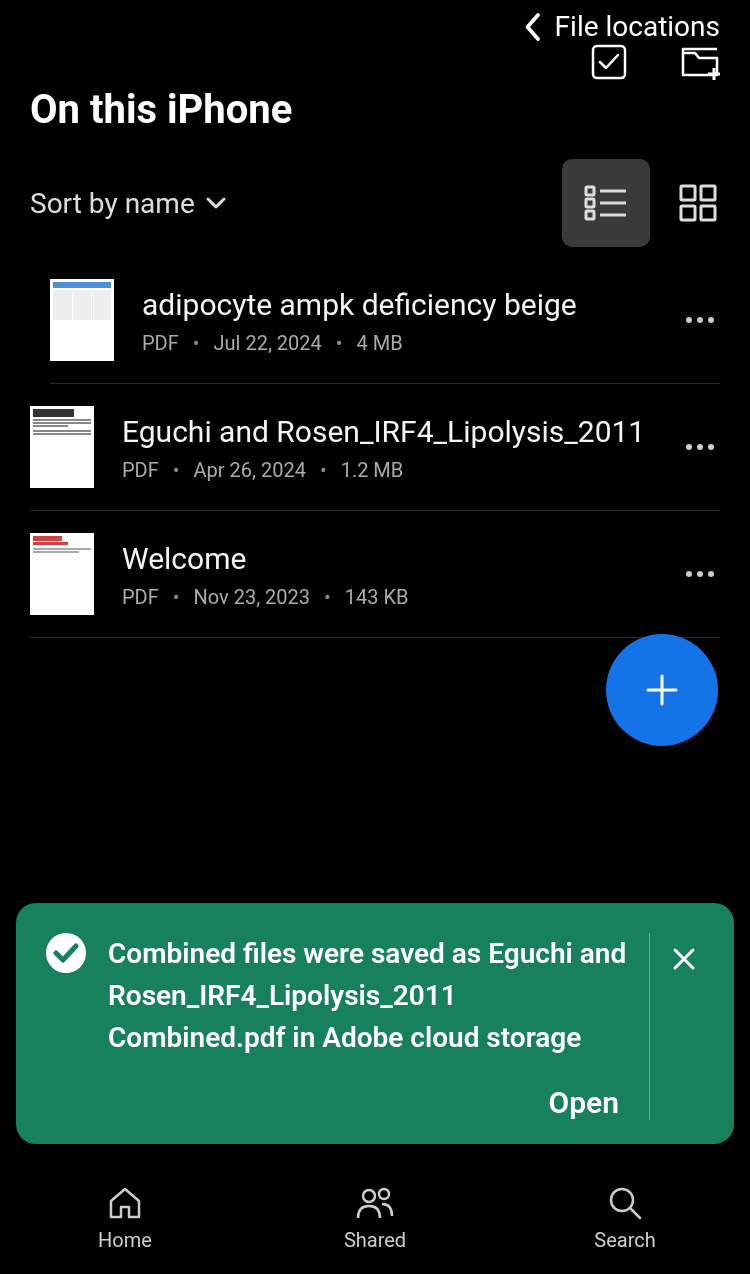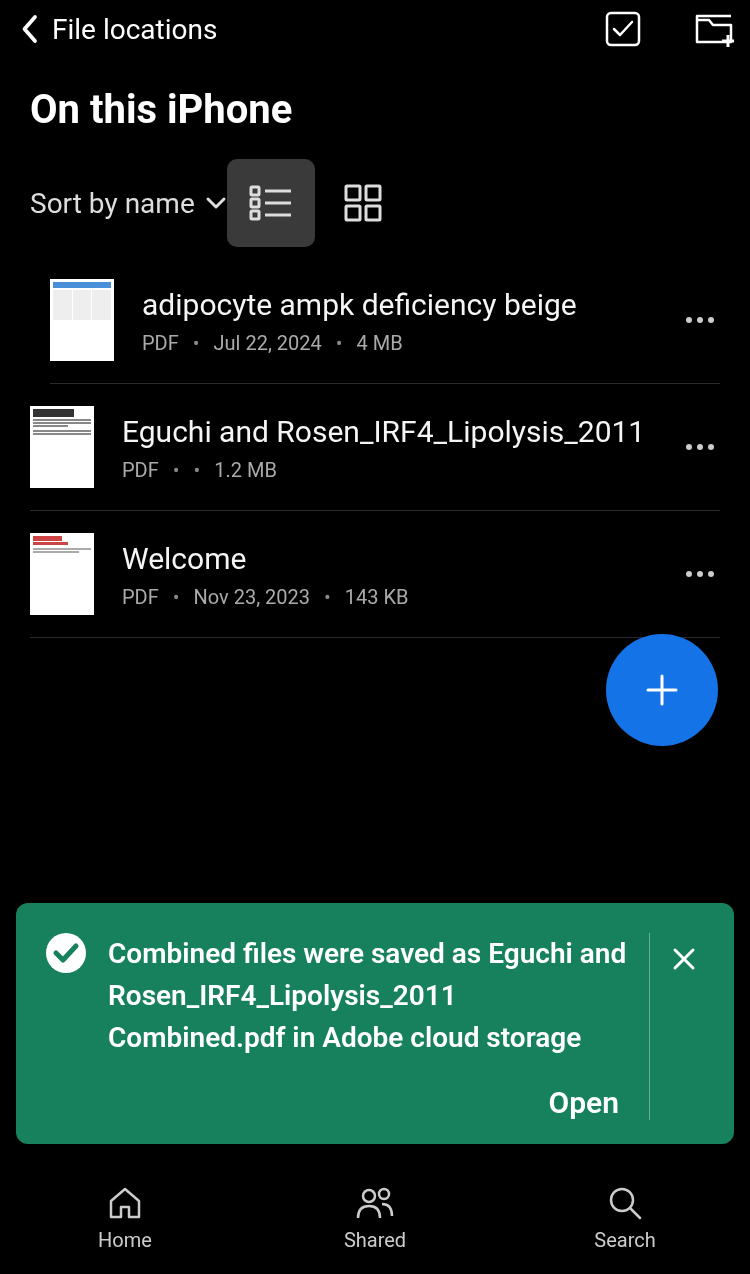--- a/index.html
+++ b/index.html
@@ -7,43 +7,44 @@
     width: 750px;
     height: 1274px;
     background: #000;
     color: #fff;
     font-family: -apple-system, BlinkMacSystemFont, "Segoe UI", Roboto, sans-serif;
     overflow: hidden;
     position: relative;
   }
   .header {
     display: flex;
-    align-items: center;
+    align-items: flex-end;
     justify-content: space-between;
-    padding: 10px 16px 10px 20px;
+    padding: 10px 30px 10px 20px;
     height: 58px;
+    flex-direction: column;
   }
   .header-left {
     display: flex;
     align-items: center;
     gap: 14px;
   }
   .back-chevron { width: 18px; height: 30px; }
   .header-title { font-size: 28px; color: #fff; }
   .header-right { display: flex; align-items: center; gap: 52px; }
   .icon-btn { display: flex; align-items: center; justify-content: center; }
   .page-title {
     font-size: 40px;
     font-weight: 700;
     padding: 28px 30px 26px 30px;
   }
   .controls {
     display: flex;
     align-items: center;
-    justify-content: flex-start;
+    justify-content: space-between;
     padding: 0 30px 18px 30px;
   }
   .sort-btn { display: flex; align-items: center; gap: 10px; font-size: 28px; color: #ddd; }
   .view-toggles { display: flex; align-items: center; gap: 26px; }
   .list-view-btn {
     background: #3a3a3a;
     border-radius: 10px;
     width: 88px;
     height: 88px;
     display: flex;
@@ -111,21 +112,21 @@
     display: flex;
     align-items: center;
     justify-content: center;
   }
   .toast {
     position: absolute;
     left: 16px;
     right: 16px;
     bottom: 130px;
     background: #17815d;
-    border-radius: 12px;
+    border-radius: 20px;
     display: flex;
     padding: 30px 22px 24px 30px;
   }
   .toast-left { flex: 1; display: flex; gap: 22px; }
   .toast-check-wrap { flex-shrink: 0; }
   .toast-body { flex: 1; }
   .toast-msg {
     font-size: 28px;
     font-weight: 600;
     color: #fff;
@@ -265,20 +266,21 @@
       <div style="height:2px;background:#888;margin-bottom:1px"></div>
       <div style="height:2px;background:#888;margin-bottom:3px;width:60%"></div>
       <div style="height:2px;background:#888;margin-bottom:1px"></div>
       <div style="height:2px;background:#888;margin-bottom:1px"></div>
     </div>
     <div class="file-info">
       <div class="file-name">Eguchi and Rosen_IRF4_Lipolysis_2011</div>
       <div class="file-meta">
         <span>PDF</span>
         <span class="dot">•</span>
+        <span>Apr 26, 2024</span>
         <span class="dot">•</span>
         <span>1.2 MB</span>
       </div>
     </div>
     <div class="more-btn">
       <svg width="30" height="8" viewBox="0 0 30 8" fill="#ccc">
           <circle cx="4" cy="4" r="3"></circle>
           <circle cx="15" cy="4" r="3"></circle>
           <circle cx="26" cy="4" r="3"></circle>
         </svg>

